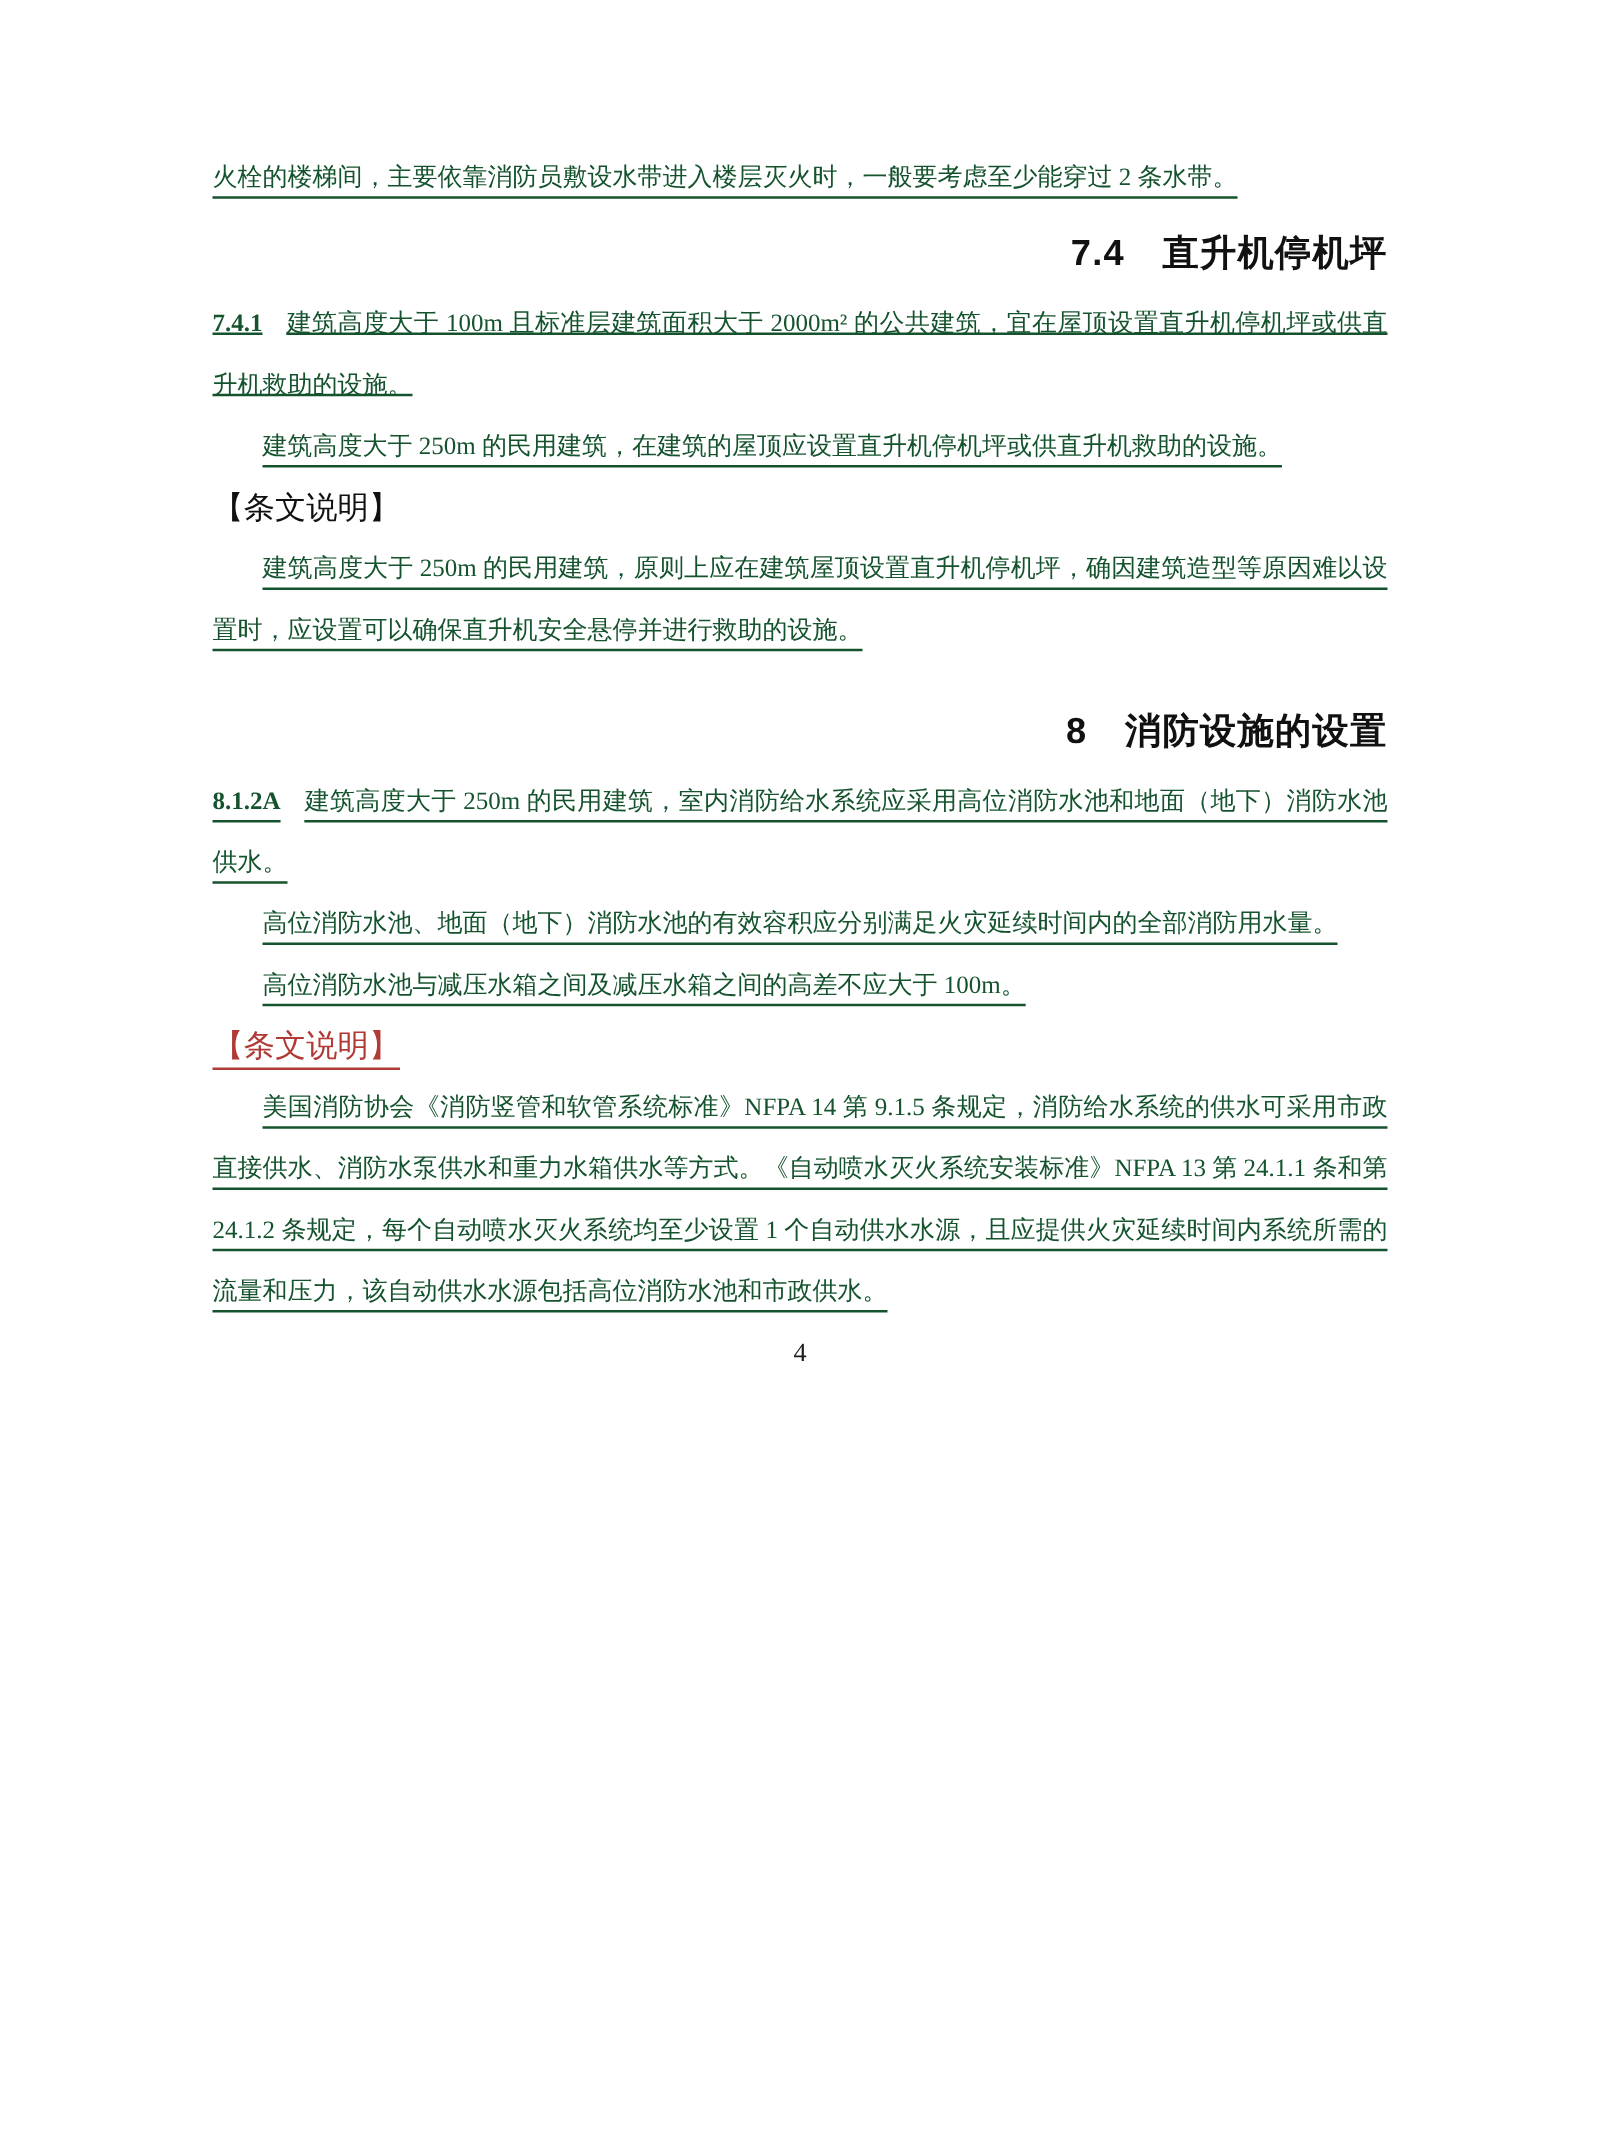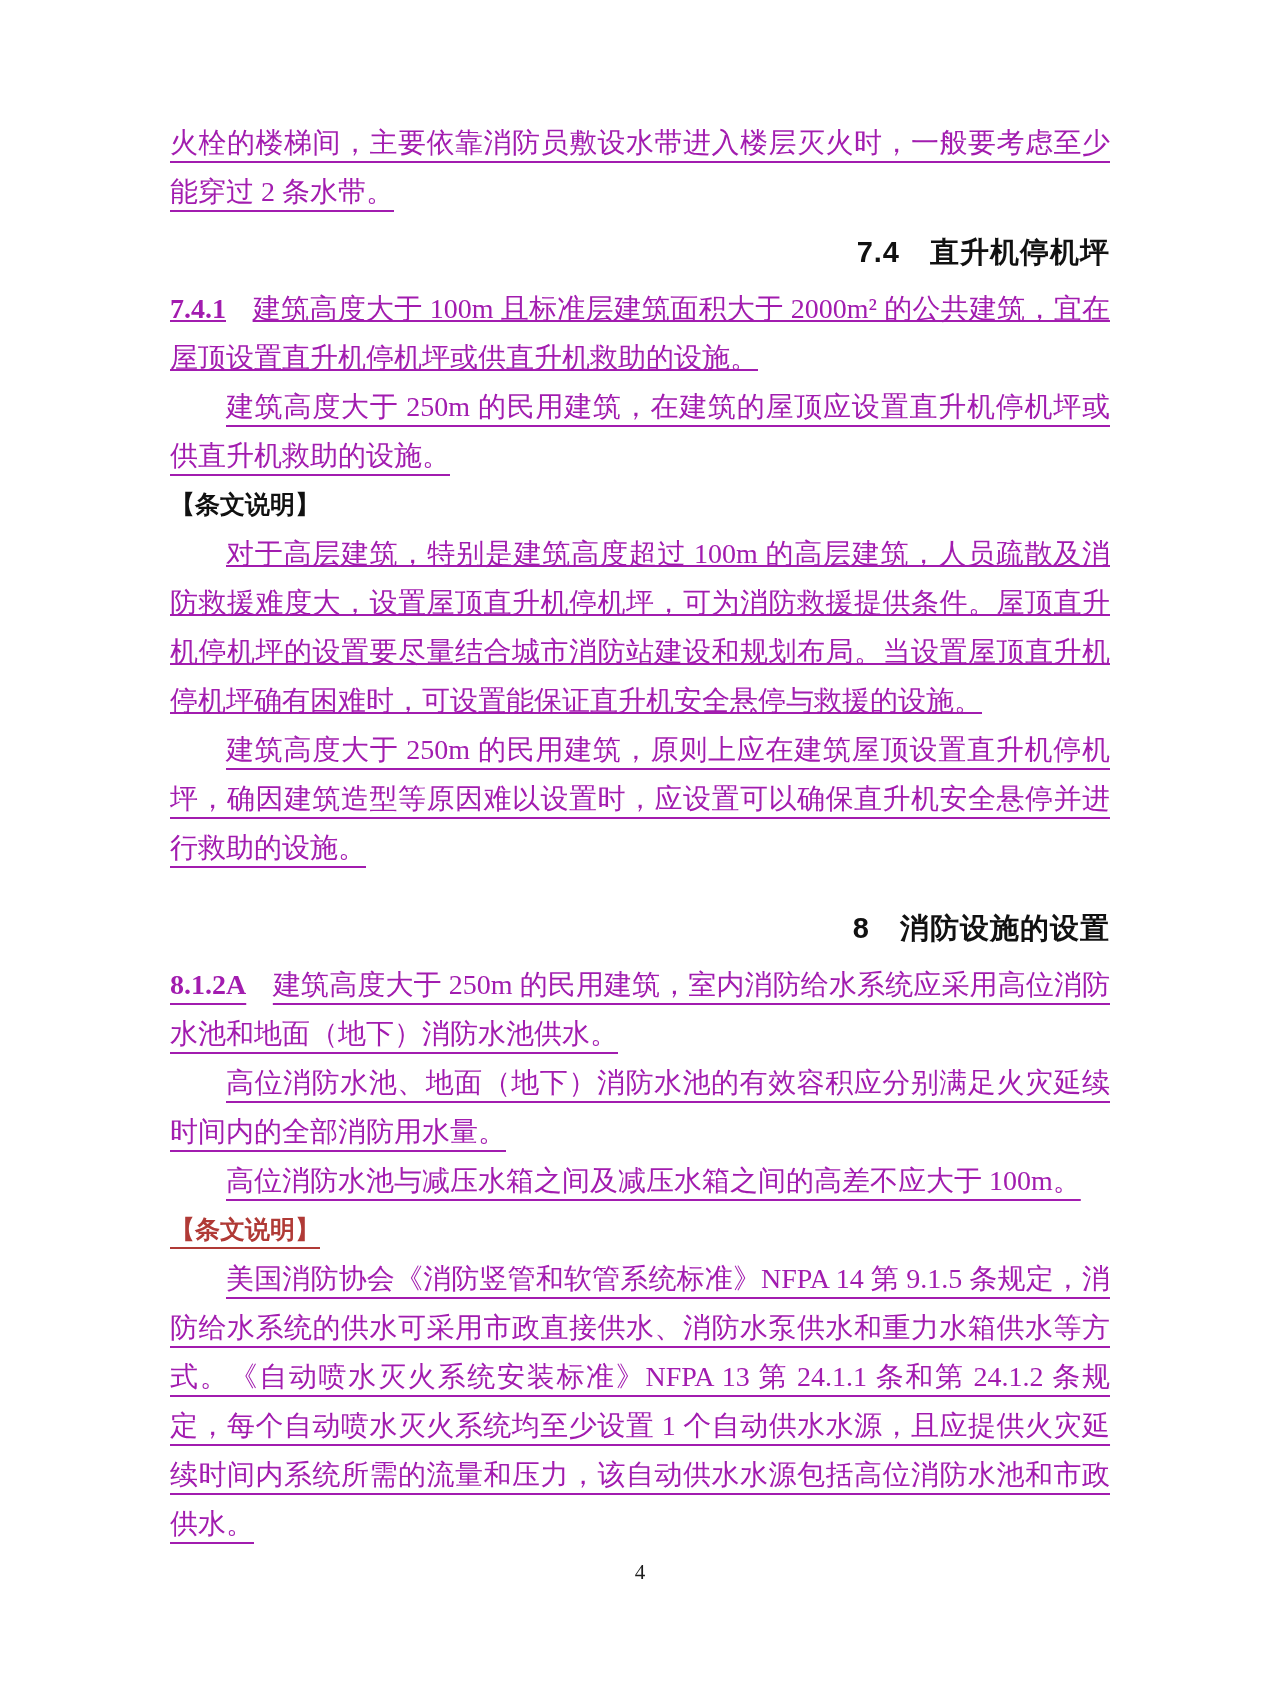--- a/index.html
+++ b/index.html
@@ -12,24 +12,24 @@
     color:#1c1c1c;
     overflow:hidden;
   }
   .content {
     width:940px;
     margin:0 auto;
     padding-top:118px;
   }
   p.body {
     margin:0;
-    font-size:28px;
+    font-size:20px;
     line-height:49px;
     text-align:justify;
-    color:#a21caf;
+    color:#14532d;
     text-decoration:underline;
   }
   .indent { text-indent:2em; }
   .red {
     color:#b03a36;
     text-decoration:underline;
     text-decoration-color:#b03a36;
     text-decoration-thickness:2px;
     text-underline-offset:9px;
   }
@@ -44,21 +44,21 @@
     line-height:44px;
     text-align:right;
     margin:14px 0 10px 0;
     color:#111111;
     letter-spacing:1px;
   }
   h2.gap-top { margin-top:34px; }
   p.label {
     margin:0;
     font-family:"Liberation Sans","DejaVu Sans",sans-serif;
-    font-weight:bold;
+    font-weight:normal;
     font-size:25px;
     line-height:49px;
     color:#111111;
   }
   p.label.red { color:#b03a36; }
   .page-number {
     margin-top:10px;
     text-align:center;
     font-size:21px;
     line-height:28px;
@@ -74,21 +74,20 @@
     <p class="body red">火栓的楼梯间，主要依靠消防员敷设水带进入楼层灭火时，一般要考虑至少能穿过 2 条水带。</p>
 
     <h2 class="heading">7.4　直升机停机坪</h2>
 
     <p class="body"><span class="clause-num">7.4.1</span><span>建筑高度大于 100m 且标准层建筑面积大于 2000m² 的公共建筑，宜在屋顶设置直升机停机坪或供直升机救助的设施。</span></p>
 
     <p class="body red indent">建筑高度大于 250m 的民用建筑，在建筑的屋顶应设置直升机停机坪或供直升机救助的设施。</p>
 
     <p class="label">【条文说明】</p>
 
-    <p class="body indent">对于高层建筑，特别是建筑高度超过 100m 的高层建筑，人员疏散及消防救援难度大，设置屋顶直升机停机坪，可为消防救援提供条件。屋顶直升机停机坪的设置要尽量结合城市消防站建设和规划布局。当设置屋顶直升机停机坪确有困难时，可设置能保证直升机安全悬停与救援的设施。</p>
 
     <p class="body red indent">建筑高度大于 250m 的民用建筑，原则上应在建筑屋顶设置直升机停机坪，确因建筑造型等原因难以设置时，应设置可以确保直升机安全悬停并进行救助的设施。</p>
 
     <h2 class="heading gap-top">8　消防设施的设置</h2>
 
 
     <p class="body red"><span class="clause-num">8.1.2A</span><span>建筑高度大于 250m 的民用建筑，室内消防给水系统应采用高位消防水池和地面（地下）消防水池供水。</span></p>
 
     <p class="body red indent">高位消防水池、地面（地下）消防水池的有效容积应分别满足火灾延续时间内的全部消防用水量。</p>
 

